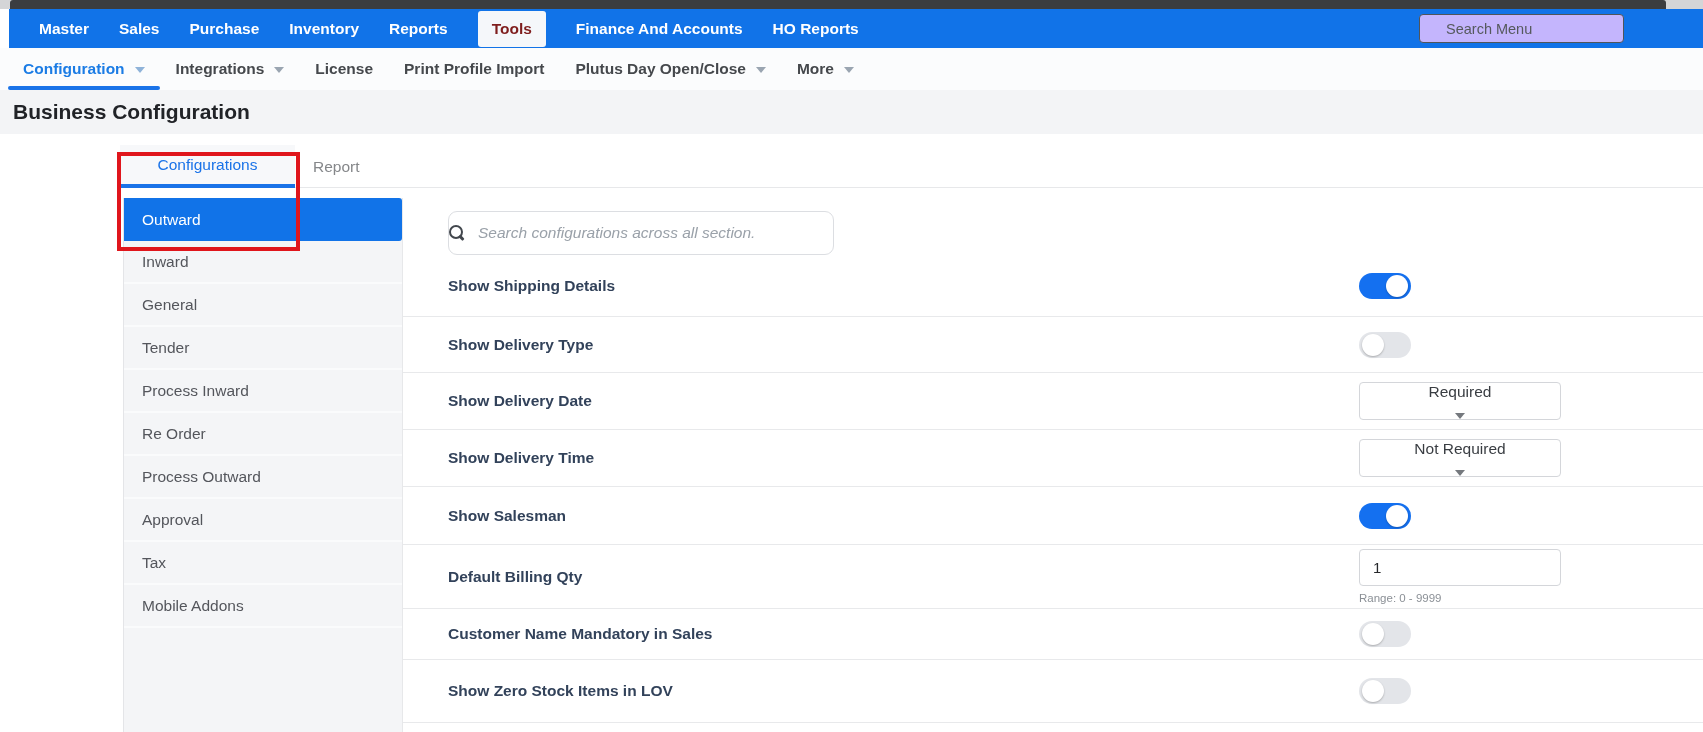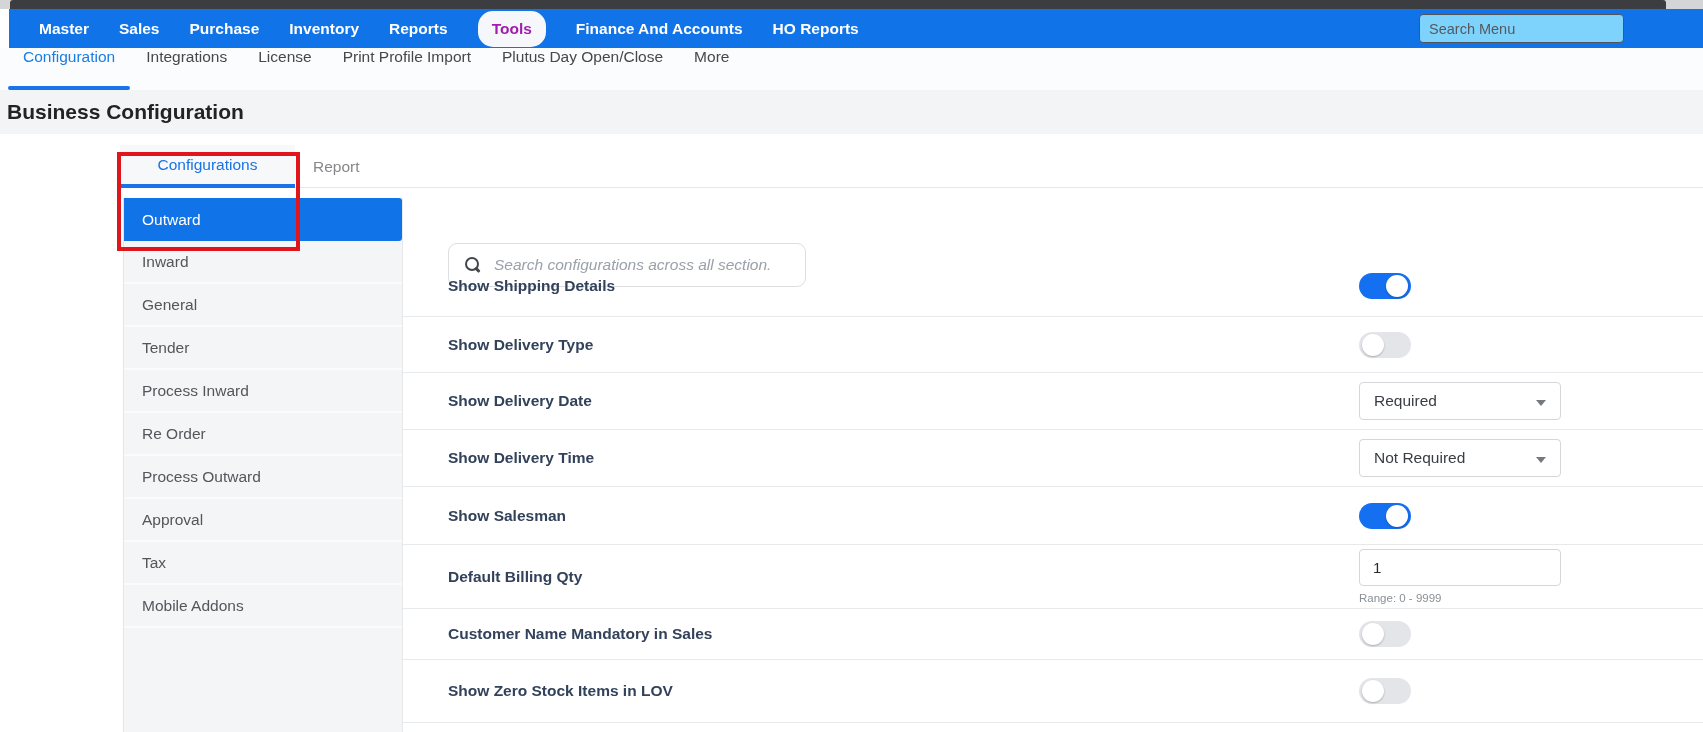--- a/index.html
+++ b/index.html
@@ -16,55 +16,55 @@
   .top-strip .dark { position:absolute; top:0; left:10px; width:1656px; height:9px; background:#3b3d40; border-radius:3px 3px 0 0; }
 
   
   .main-nav {
     position:absolute; top:9px; left:0; width:1703px; height:39px;
     background:#1173e8; display:flex; align-items:center;
     padding-left:30px; gap:30px;margin-left:9px;
   }
   .nav-item { color:#ffffff; font-size:15.5px; font-weight:bold; white-space:nowrap; cursor:pointer; }
   .nav-item.active {
-    background:#f5f7fa; color:#a21caf; padding:9px 14px; border-radius:15px;
+    background:#f5f7fa; color:#7f1d1d; padding:9px 14px; border-radius:3px;
   }
   .menu-search {
     margin-left:auto; margin-right:88px; width:205px; height:29px;
-    border:1px solid #50555a; border-radius:4px; background:#7dd3fc;
-    font-size:14.5px; color:#3f4347; padding:0 9px; outline:none;
+    border:1px solid #50555a; border-radius:4px; background:#c4b5fd;
+    font-size:14.5px; color:#3f4347; padding:0 26px; outline:none;
     font-family:"Liberation Sans","DejaVu Sans",sans-serif;
   }
   .menu-search::placeholder { color:#55595d; opacity:1; }
 
   
   .sub-nav {
     position:absolute; top:48px; left:0; width:1703px; height:42px;
     background:#fbfcfd; display:flex; align-items:center;
     padding-left:23px; gap:31px;
   }
   .sub-item {
-    position:relative; height:100%; display:flex; align-items:center; gap:23px;
-    color:#45484c; font-size:15.5px; font-weight:normal; white-space:nowrap; cursor:pointer;flex-direction:column;
+    position:relative; height:100%; display:flex; align-items:center; gap:10px;
+    color:#45484c; font-size:15.5px; font-weight:bold; white-space:nowrap; cursor:pointer;
   }
   .sub-item.active { color:#1b7ce5; }
   .sub-item.active::after {
     content:""; position:absolute; left:-15px; right:-15px; bottom:0; height:4px;
     background:#1a73e8; border-radius:2px;
   }
   .caret-down {
     width:0; height:0; border-left:5px solid transparent; border-right:5px solid transparent;
     border-top:6px solid #9aa5b1; margin-top:2px;
   }
   .sub-item.active .caret-down { border-top-color:#8fb3d9; }
 
   
   .title-band {
     position:absolute; top:90px; left:0; width:1703px; height:44px;
-    background:#f3f4f6; display:flex; align-items:center; padding-left:7px;
+    background:#f3f4f6; display:flex; align-items:center; padding-left:13px;
   }
   .page-title { font-size:21px; font-weight:bold; color:#212327; }
 
   
   .tabs {
     position:absolute; top:145px; left:120px; right:0; height:43px;
     border-bottom:1px solid #e7e8ea; display:flex;
   }
   .tab {
     height:43px; display:flex; align-items:center; justify-content:center;
@@ -84,23 +84,23 @@
   .side-item {
     height:43px; display:flex; align-items:center; padding-left:18px;
     font-size:15.5px; color:#54565c; border-bottom:2px solid #fafbfc; cursor:pointer;
   }
   .side-item.active {
     background:#1173e8; color:#ffffff; border-bottom:none; border-radius:0 3px 3px 0;
   }
 
   
   .config-search {
-    position:absolute; left:448px; top:211px; width:358px; height:44px;
+    position:absolute; left:448px; top:211px; width:386px; height:44px;
     border:1px solid #dcdee2; border-radius:9px; background:#fff;
-    display:flex; align-items:center; padding-left:16px; gap:11px;margin-top:32px;
+    display:flex; align-items:center; padding-left:0; gap:11px;
   }
   .search-glyph { position:relative; width:16px; height:16px; flex:0 0 auto; }
   .search-glyph::before {
     content:""; position:absolute; left:0; top:0; width:10px; height:10px;
     border:2px solid #42474d; border-radius:50%;
   }
   .search-glyph::after {
     content:""; position:absolute; left:11px; top:10px; width:2.5px; height:6px;
     background:#42474d; transform:rotate(-45deg); border-radius:1px;
   }
@@ -126,21 +126,21 @@
   }
   .toggle.on  { background:#1470f0; }
   .toggle.on .knob { right:3px; }
   .toggle.off { background:#e3e5e9; }
   .toggle.off .knob { left:3px; }
 
   
   .select {
     width:202px; height:38px; border:1px solid #d4d6da; border-radius:4px; background:#fff;
     display:flex; align-items:center; justify-content:space-between;
-    padding:0 14px; font-size:15.5px; color:#393d42; cursor:pointer;
+    padding:0 14px; font-size:15.5px; color:#393d42; cursor:pointer;flex-direction:column;
   }
   .select .caret-down { border-top-color:#75797e; margin-top:3px; }
 
   
   .qty-input {
     width:202px; height:37px; border:1px solid #d4d6da; border-radius:4px; background:#fff;
     font-size:15px; color:#26282b; padding:0 13px; outline:none;
     font-family:"Liberation Sans","DejaVu Sans",sans-serif;
   }
   .range-hint { margin-top:6px; font-size:11.5px; color:#8b9096; }

